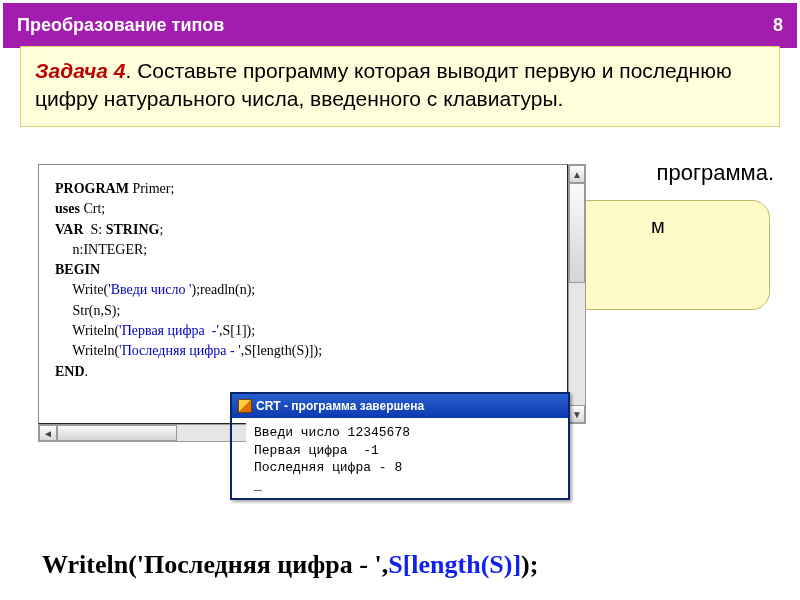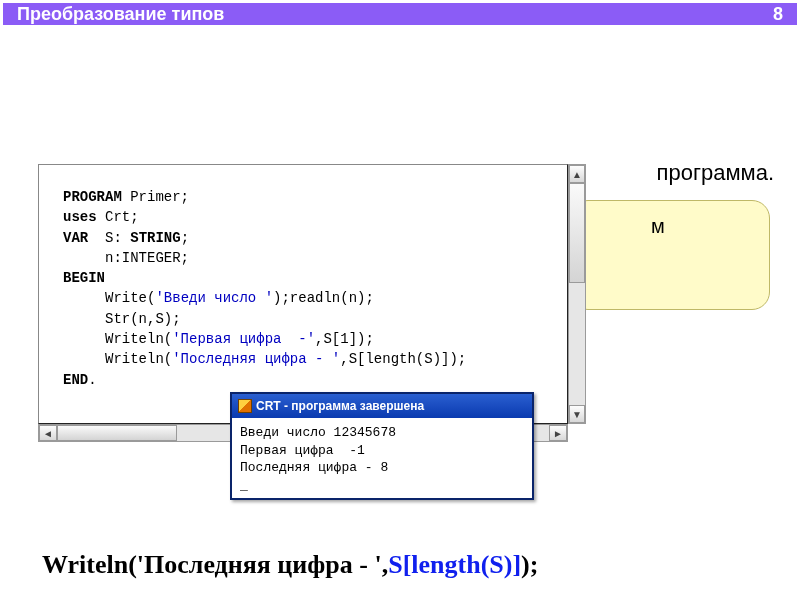--- a/index.html
+++ b/index.html
@@ -11,22 +11,22 @@
     overflow: hidden;
   }
   .slide {
     position: relative;
     width: 800px; height: 600px;
     background: #ffffff;
   }
   .titlebar {
     position: absolute;
     top: 3px; left: 3px; right: 3px;
-    height: 22px;
-    background: #8b5cf6;
+    height: 45px;
+    background: #a21caf;
     color: #fff;
     display: flex;
     align-items: center;
     justify-content: space-between;
     padding: 0 14px;
     font-weight: bold;
     font-size: 18px;
   }
   .task-box {
     position: absolute;
@@ -61,22 +61,22 @@
     position: absolute;
     top: 164px; left: 38px;
     width: 530px; height: 260px;
     background: #fff;
     border-top: 1px solid #888;
     border-left: 1px solid #888;
     border-bottom: 1px solid #222;
     border-right: 1px solid #222;
   }
   .code-window pre {
-    margin: 16px; padding: 6px 8px;
-    font-family: Liberation Mono, monospace;
+    margin: 8px; padding: 6px 8px;
+    font-family: Liberation Serif, serif;
     font-size: 14px;
     line-height: 1.45;
     white-space: pre;
     color: #000;
   }
   .kw { color: #000; font-weight: bold; }
   .str { color: #0000c0; }
   .scrollbar-h {
     position: absolute;
     left: 38px; width: 530px;
@@ -117,21 +117,21 @@
   .sb-track-v { flex: 1; position: relative; }
   .sb-thumb-v {
     position: absolute; top: 0; left: 0; right: 0;
     height: 100px;
     background: linear-gradient(#fafafa,#d4d4d4);
     border: 1px solid #9a9a9a;
   }
   .crt-window {
     position: absolute;
     top: 392px; left: 230px;
-    width: 304px;
+    width: 340px;
     border: 2px solid #0a246a;
     box-shadow: 2px 2px 3px rgba(0,0,0,0.35);
   }
   .crt-title {
     height: 24px;
     background: linear-gradient(#2a5fd0,#0a3ab0);
     color: #fff;
     font-size: 12px;
     font-weight: bold;
     display: flex; align-items: center;
@@ -145,20 +145,21 @@
   }
   .crt-body {
     background: #fff;
     font-family: "Courier New", monospace;
     font-size: 13px;
     line-height: 1.35;
     padding: 6px 8px 4px 8px;
     min-height: 80px;
     color: #000;
     white-space: pre;
+    margin-left: 14px;
   }
   .bottom-code {
     position: absolute;
     left: 42px; top: 510px;
     font-family: "Times New Roman", serif;
     font-size: 26px;
     font-weight: bold;
     color: #000;
     line-height: 1.25;
     margin-top: 39px;
@@ -168,20 +169,23 @@
 </head>
 <body>
 
 <div class="slide">
 
   <div class="titlebar">
     <span>Преобразование типов</span>
     <span>8</span>
   </div>
 
+  <div class="task-box">
+    <span class="task-label">Задача 4</span><span>. </span><span>Составьте программу которая выводит первую и последнюю цифру натурального числа, введенного с клавиатуры.</span>
+  </div>
 
   <div class="bg-text">программа.</div>
 
   <div class="yellow-peek">
     <div>м</div>
   </div>
 
   <div class="code-window">
     <pre><span class="kw">PROGRAM</span><span> Primer;</span>
 <span class="kw">uses</span><span> Crt;</span>

